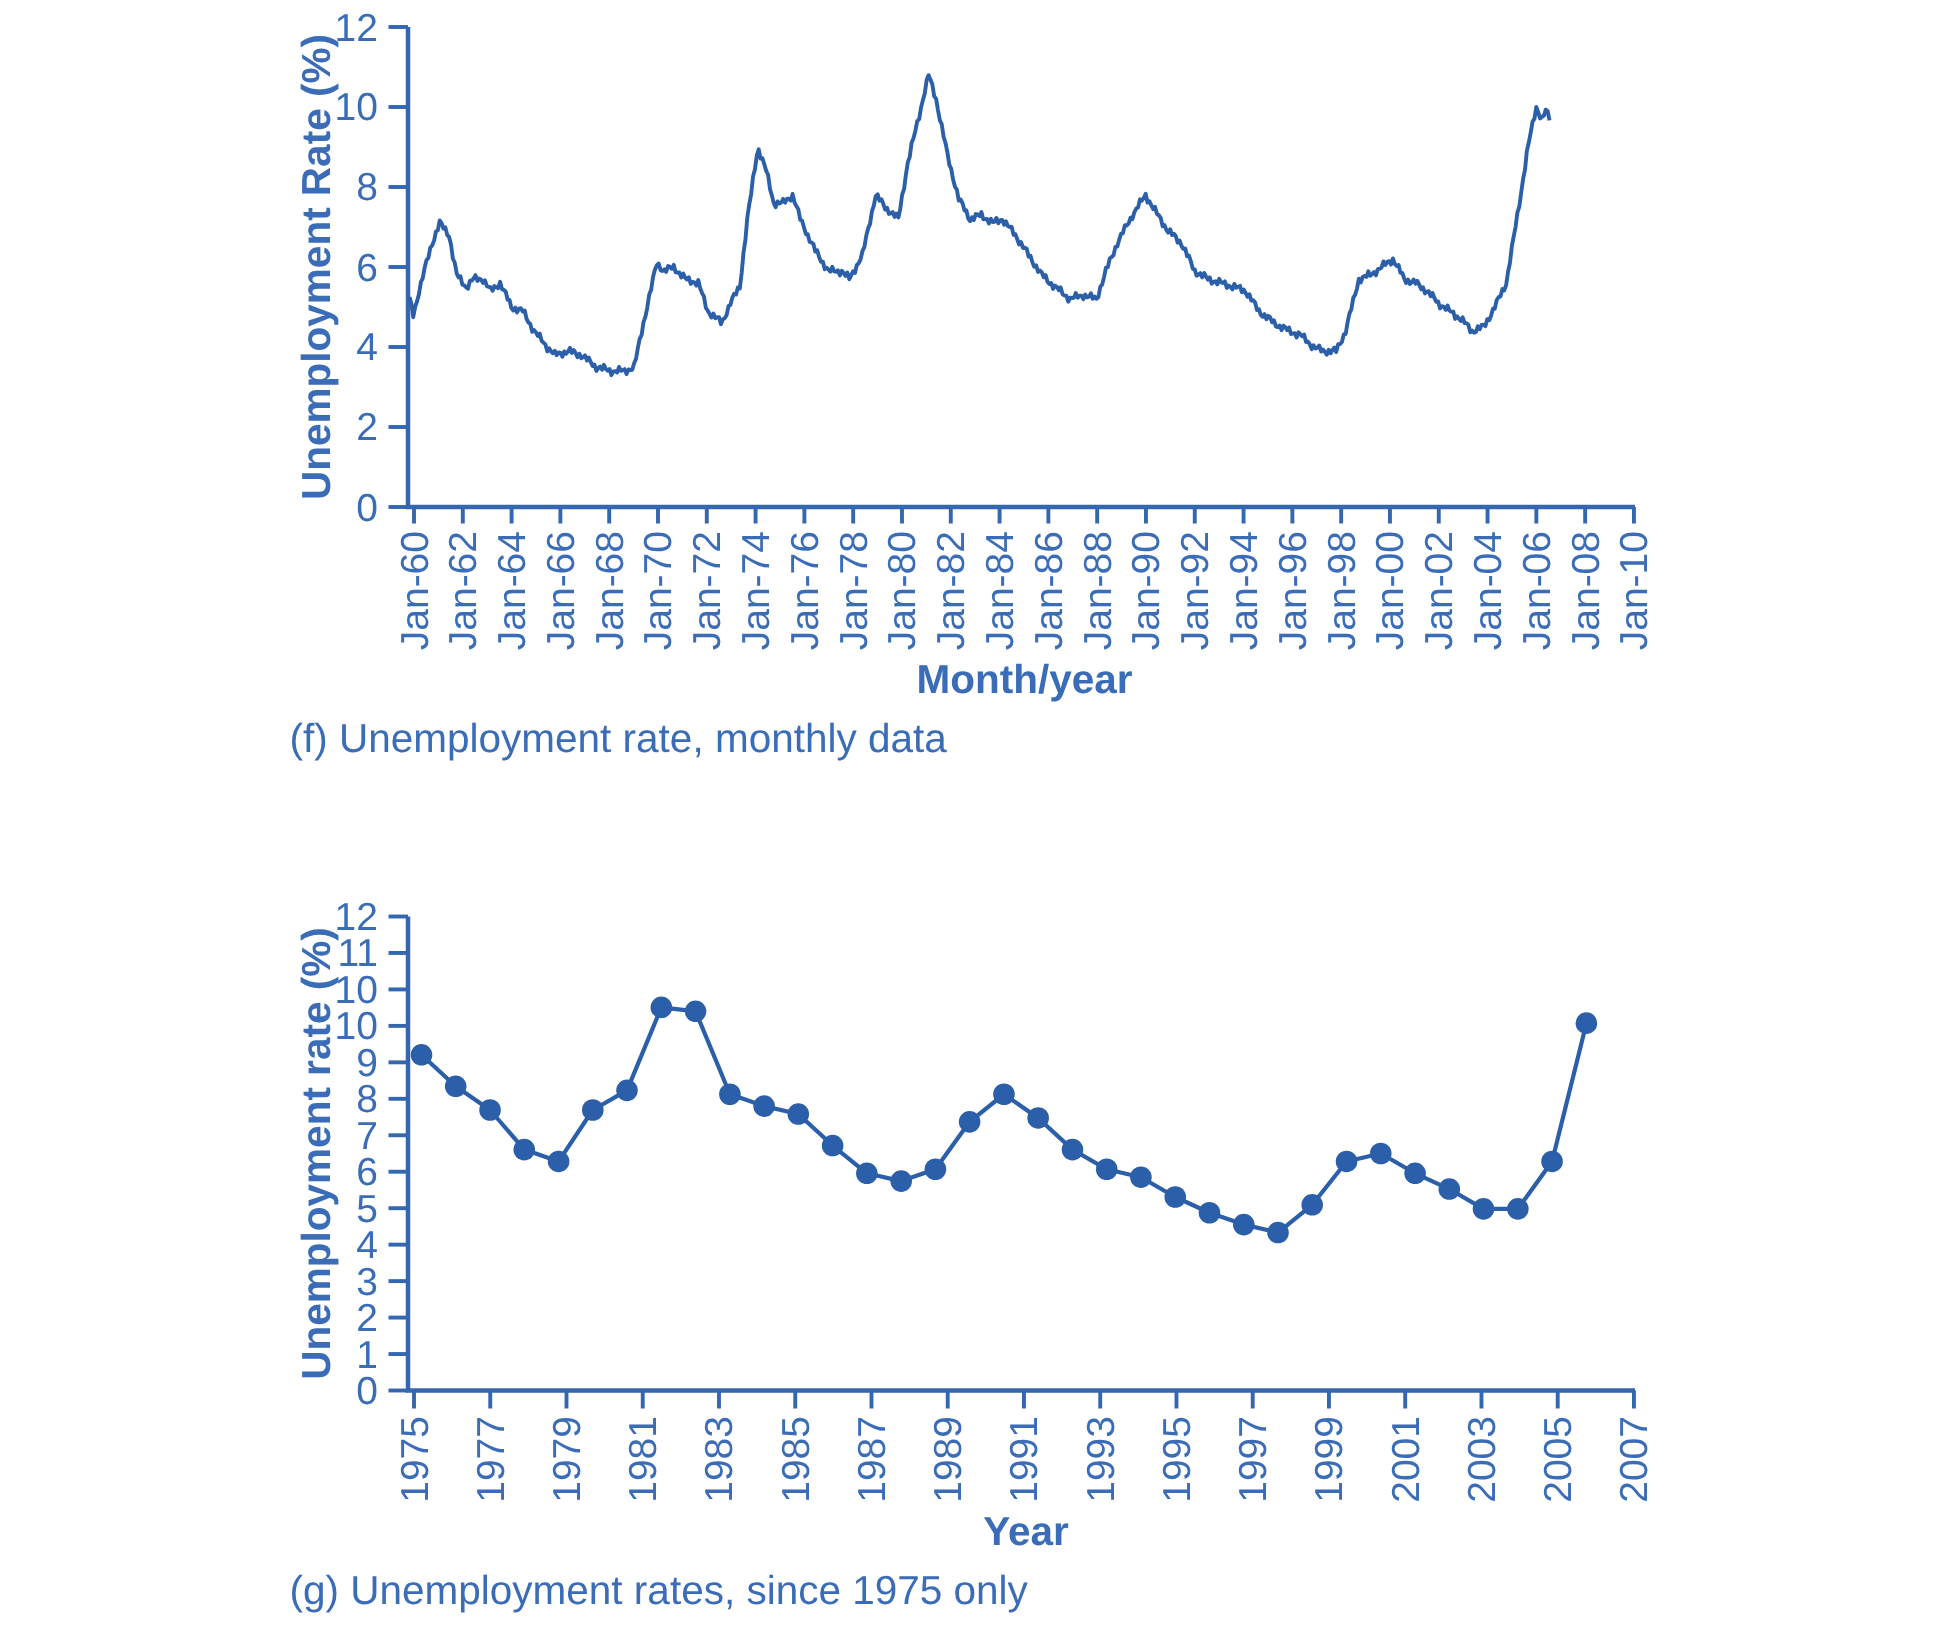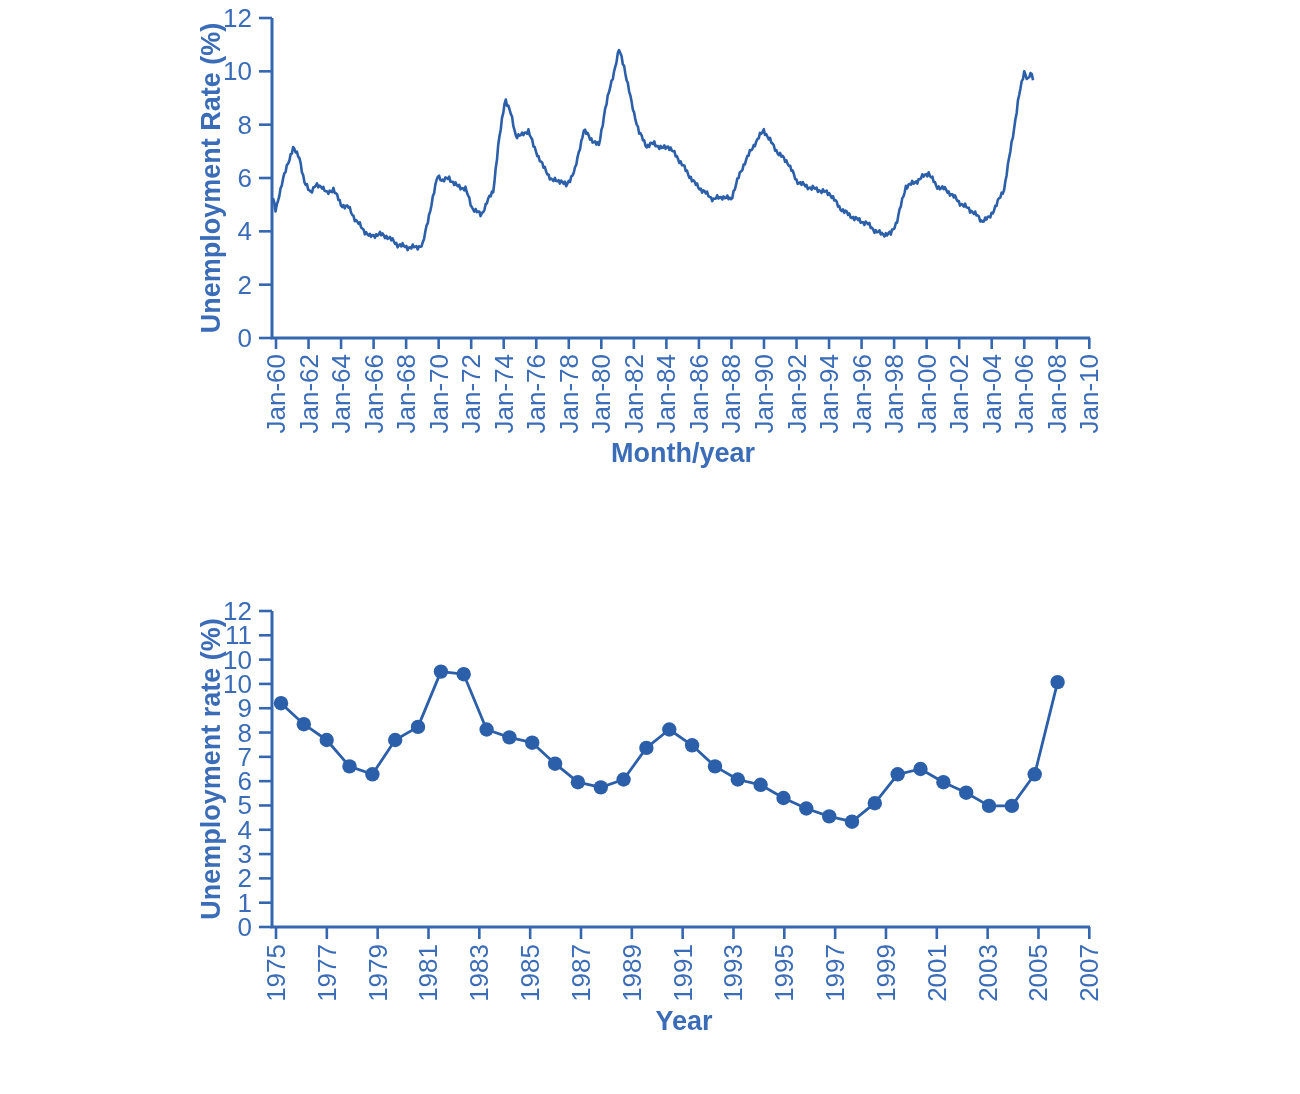--- a/index.html
+++ b/index.html
@@ -199,13 +199,15 @@
           <circle cx="966.2" cy="792.7" r="7.2" fill="#2c5fa9"></circle>
           <circle cx="989.0" cy="805.9" r="7.2" fill="#2c5fa9"></circle>
           <circle cx="1011.9" cy="805.9" r="7.2" fill="#2c5fa9"></circle>
           <circle cx="1034.7" cy="774.3" r="7.2" fill="#2c5fa9"></circle>
           <circle cx="1057.6" cy="682.1" r="7.2" fill="#2c5fa9"></circle>
         </g>
       <text class="axis-title" x="220" y="769" text-anchor="middle" transform="rotate(-90 220 769)">Unemployment rate (%)</text>
       <text class="axis-title" x="684" y="1030" text-anchor="middle">Year</text>
     </g>
   </svg>
+  <div class="caption" style="left:193px; top:477px;">(f) Unemployment rate, monthly data</div>
+  <div class="caption" style="left:193px; top:1045px;">(g) Unemployment rates, since 1975 only</div>
 </div>
 
 </body></html>

